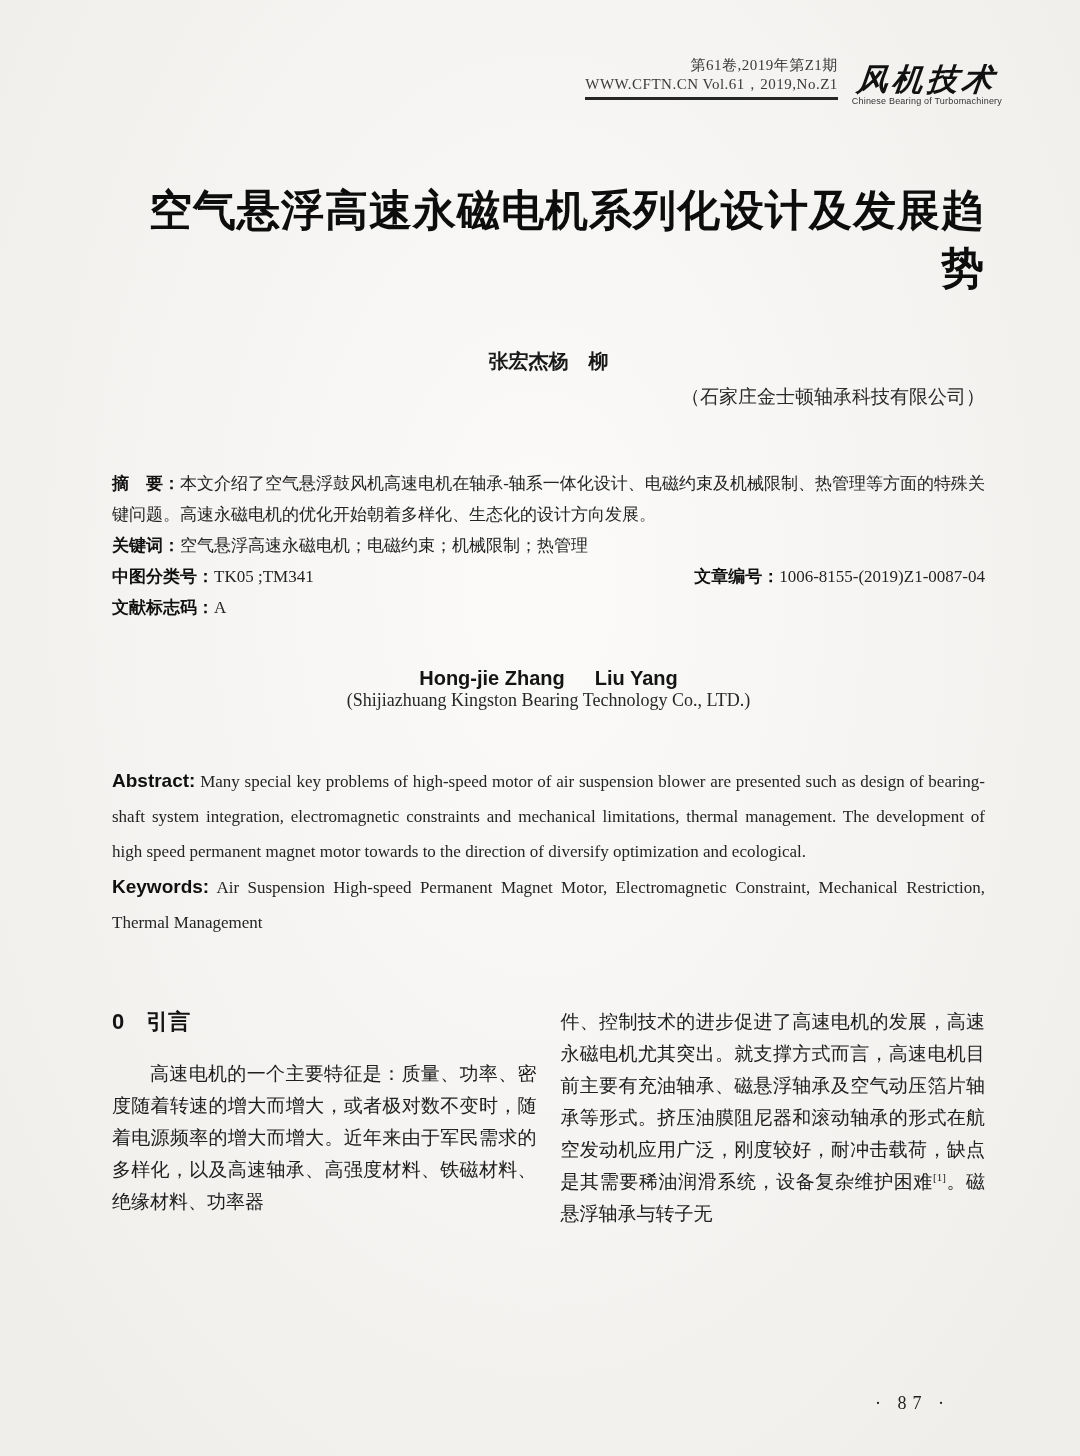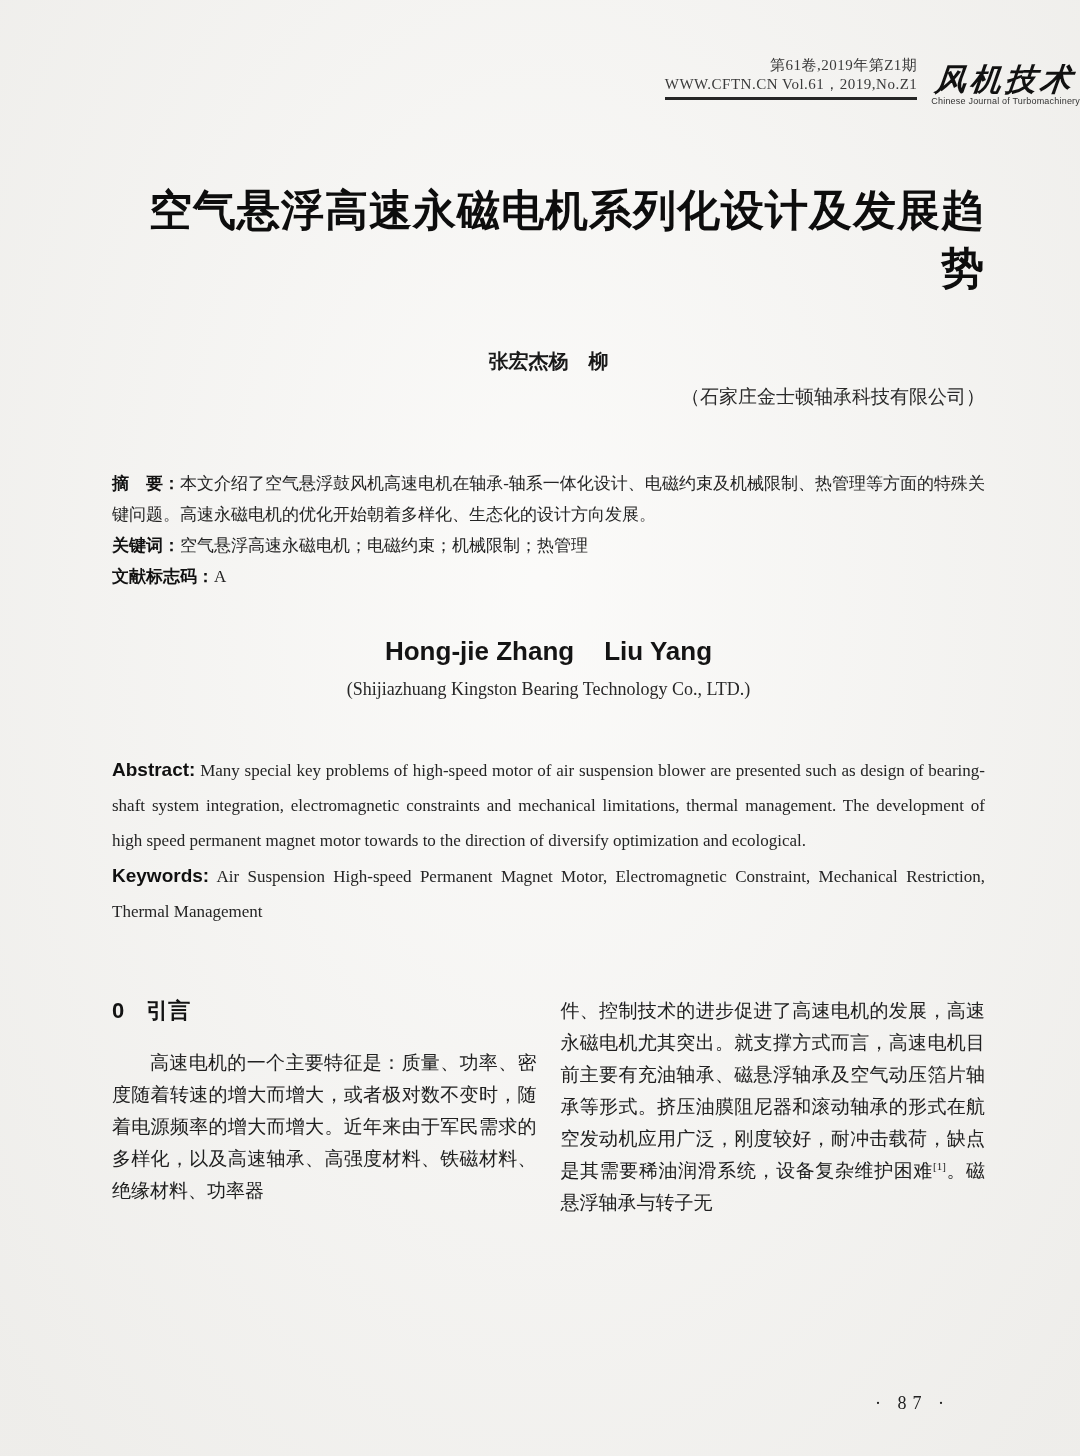--- a/index.html
+++ b/index.html
@@ -18,20 +18,21 @@
   }
   .content { padding: 0 95px 0 112px; }
 
   
   .header {
     display: flex;
     justify-content: flex-end;
     align-items: flex-end;
     gap: 14px;
     margin-top: 56px;
+    padding-right: 78px;
   }
   .issue-info {
     text-align: right;
     font-size: 15px;
     line-height: 19px;
     color: #3a3a3a;
     border-bottom: 3px solid #262626;
     padding-bottom: 3px;
     letter-spacing: 0.5px;
   }
@@ -98,25 +99,25 @@
     line-height: 56px;
     color: #161616;
   }
   .authors-en {
     margin-top: 44px;
     display: flex;
     justify-content: center;
     gap: 30px;
     font-family: "Liberation Sans", "DejaVu Sans", sans-serif;
     font-weight: bold;
-    font-size: 26px;
+    font-size: 20px;
     color: #141414;
   }
   .affiliation-en {
-    margin-top: 12px;
+    margin-top: 0;
     text-align: center;
     font-size: 18px;
     color: #272727;
   }
 
   
   .meta-en { margin-top: 52px; font-size: 17px; line-height: 35px; color: #242424; }
   .meta-en p { text-align: justify; }
   .label-en {
     font-family: "Liberation Sans", "DejaVu Sans", sans-serif;
@@ -156,36 +157,40 @@
 
 <div class="page">
 
   <div class="header">
     <div class="issue-info">
       <div>第61卷,2019年第Z1期</div>
       <div>WWW.CFTN.CN  Vol.61，2019,No.Z1</div>
     </div>
     <div class="logo">
       <div class="logo-cn">风机技术</div>
-      <div class="logo-en">Chinese Journal of Turbomachinery</div>
+      <div class="logo-en">Chinese Bearing of Turbomachinery</div>
     </div>
   </div>
 
   <div class="content">
 
     <h1 class="title-cn">空气悬浮高速永磁电机系列化设计及发展趋势</h1>
     <div class="authors-cn">
       <span>张宏杰</span>
       <span>杨　柳</span>
     </div>
     <div class="affiliation-cn">（石家庄金士顿轴承科技有限公司）</div>
 
     <div class="meta-cn">
       <p><span class="label">摘　要：</span><span>本文介绍了空气悬浮鼓风机高速电机在轴承-轴系一体化设计、电磁约束及机械限制、热管理等方面的特殊关键问题。高速永磁电机的优化开始朝着多样化、生态化的设计方向发展。</span></p>
       <p><span class="label">关键词：</span><span>空气悬浮高速永磁电机；电磁约束；机械限制；热管理</span></p>
+      <div class="clc-row">
+        <span><span class="label">中图分类号：</span><span>TK05 ;TM341</span></span>
+        <span><span class="label">文章编号：</span><span>1006-8155-(2019)Z1-0087-04</span></span>
+      </div>
       <p><span class="label">文献标志码：</span><span>A</span></p>
     </div>
 
     <div class="authors-en">
       <span>Hong-jie Zhang</span>
       <span>Liu Yang</span>
     </div>
     <div class="affiliation-en">(Shijiazhuang Kingston Bearing Technology Co., LTD.)</div>
 
     <div class="meta-en">

